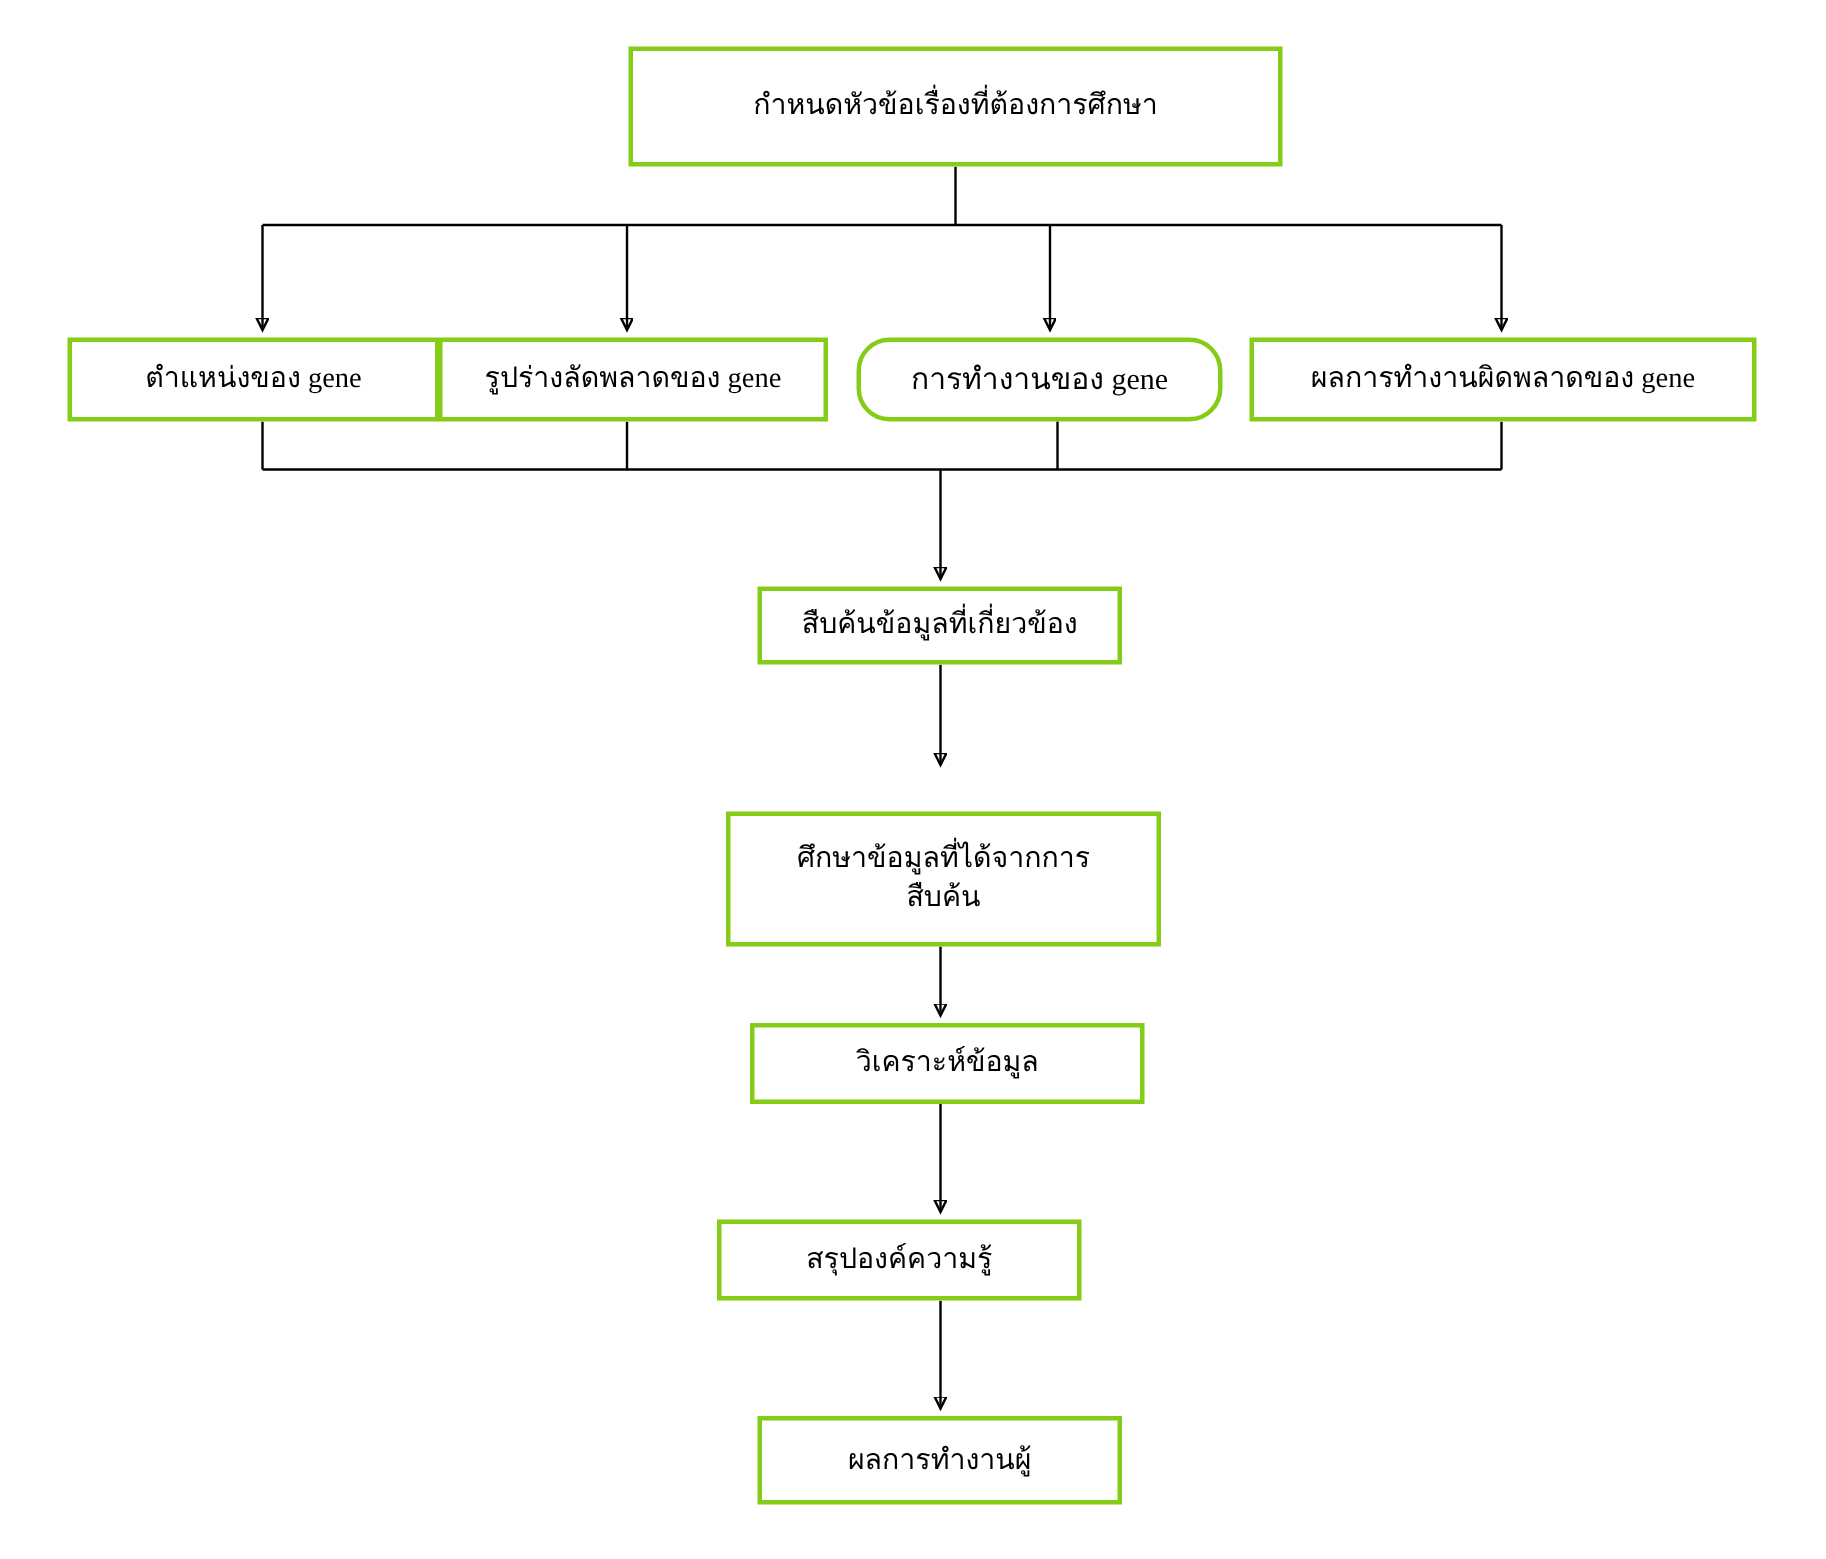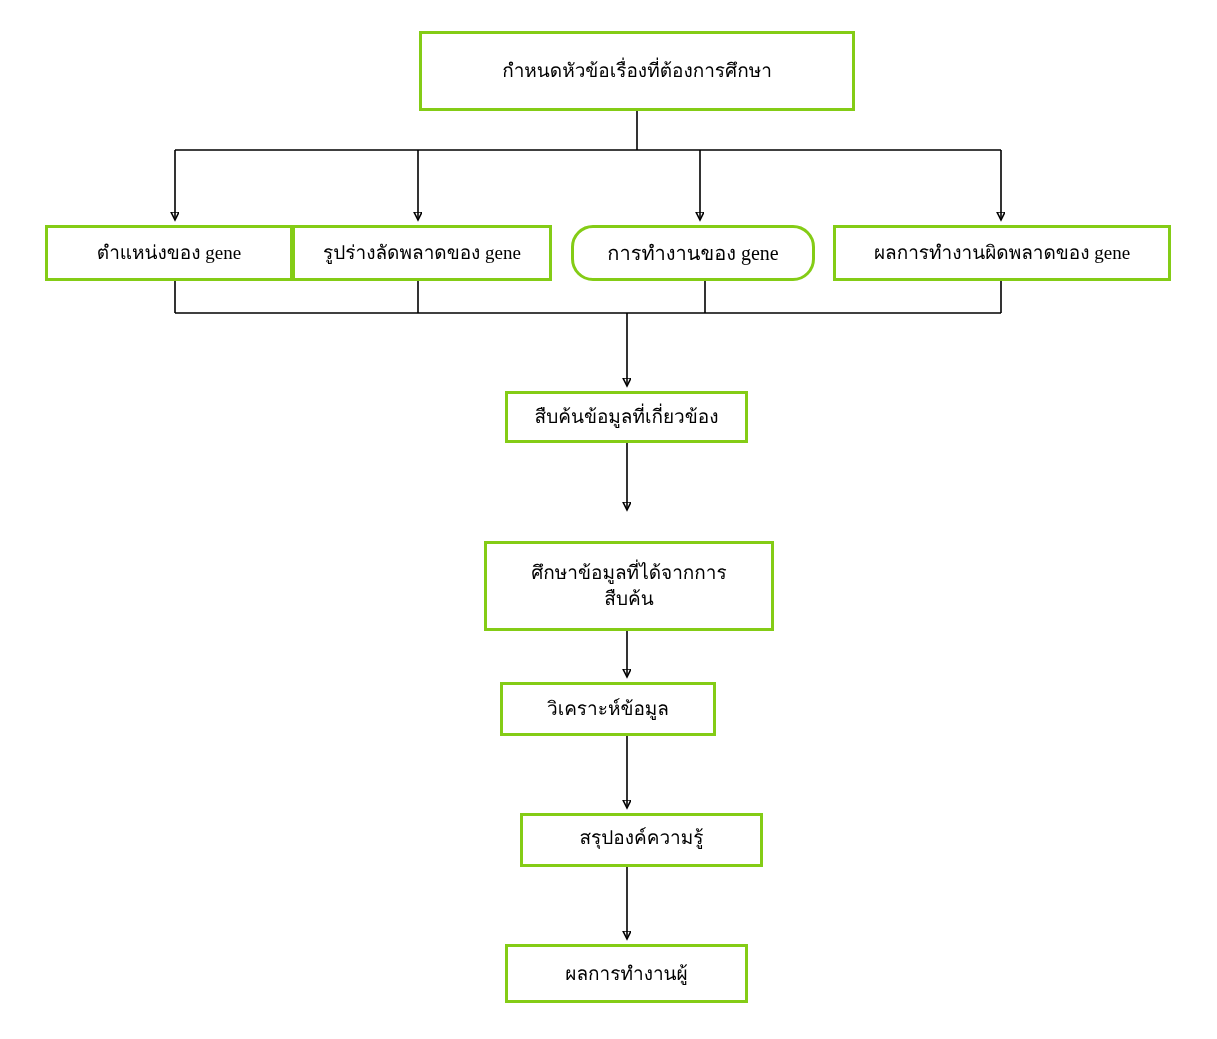--- a/index.html
+++ b/index.html
@@ -93,19 +93,19 @@
 
   <div class="node big" style="left:571px; top:225px; width:244px; height:56px;border-radius:22px;">การทำงานของ gene</div>
 
   <div class="node" style="left:505px; top:391px; width:243px; height:52px;">สืบค้นข้อมูลที่เกี่ยวข้อง</div>
 
   <div class="node" style="left:833px; top:225px; width:338px; height:56px;">ผลการทำงานผิดพลาดของ gene</div>
 
   <div class="node" style="left:484px; top:515px; width:290px; height:90px;margin-top:26px;">ศึกษาข้อมูลที่ได้จากการ
 สืบค้น</div>
 
-  <div class="node" style="left:500px; top:682px; width:216px; height:54px;">วิเคราะห์ข้อมูล</div>
+  <div class="node" style="left:500px; top:682px; width:263px; height:54px;">วิเคราะห์ข้อมูล</div>
 
-  <div class="node" style="left:520px; top:813px; width:243px; height:54px;font-family:Liberation Mono, monospace;">สรุปองค์ความรู้</div>
+  <div class="node" style="left:478px; top:813px; width:243px; height:54px;">สรุปองค์ความรู้</div>
 
   <div class="node" style="left:505px; top:944px; width:243px; height:59px;">ผลการทำงานผู้</div>
 
 </div>
 
 </body></html>

